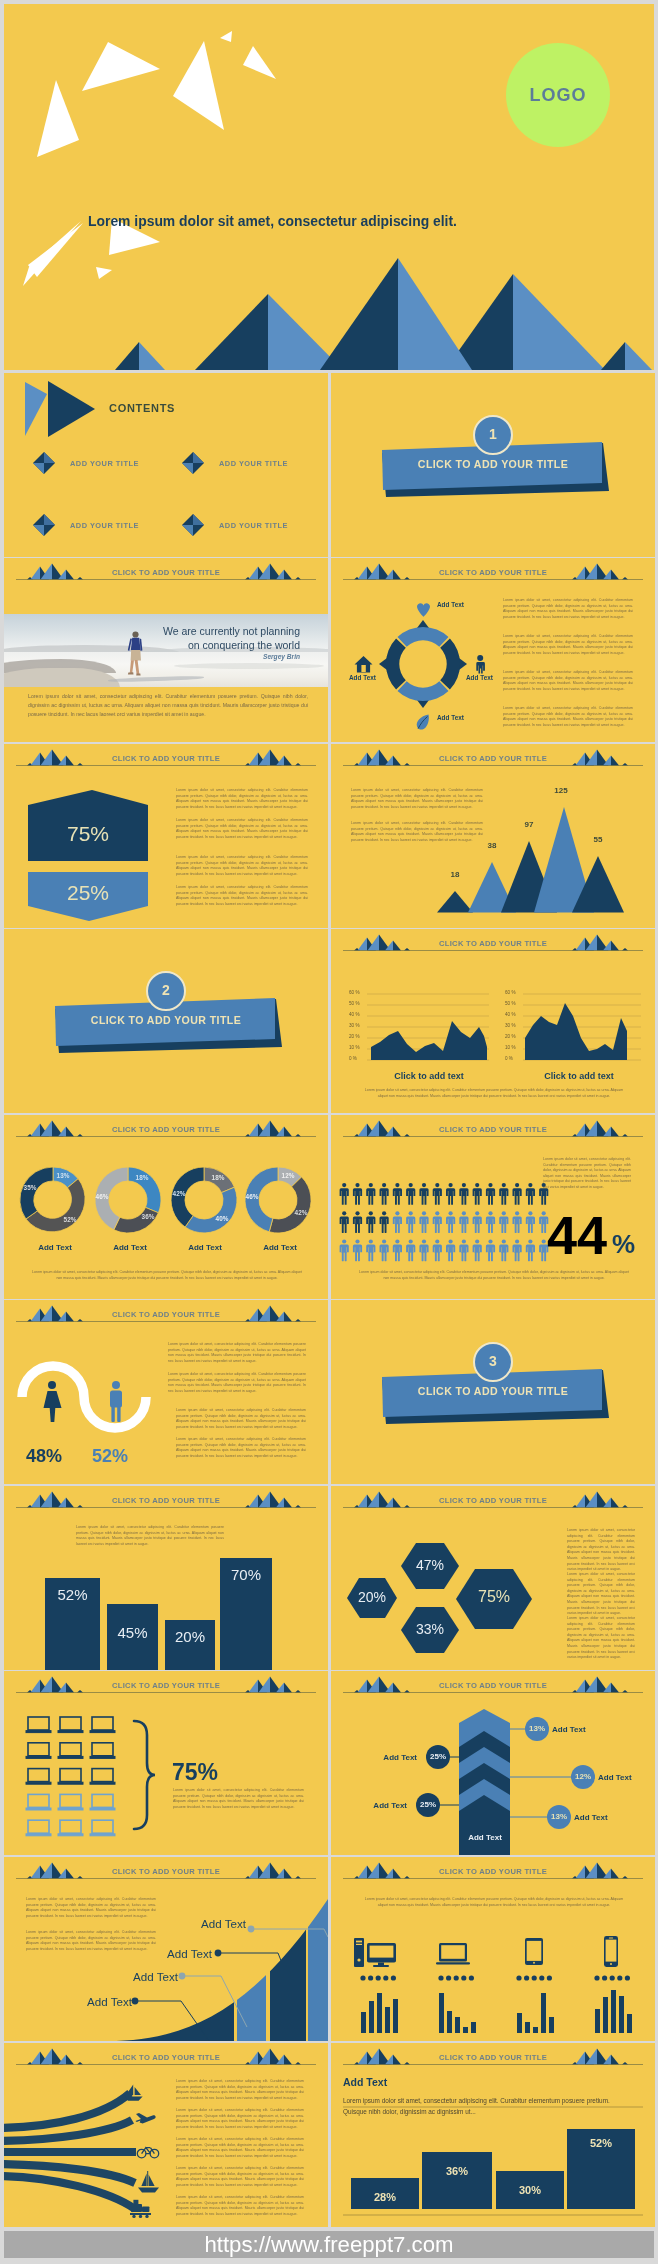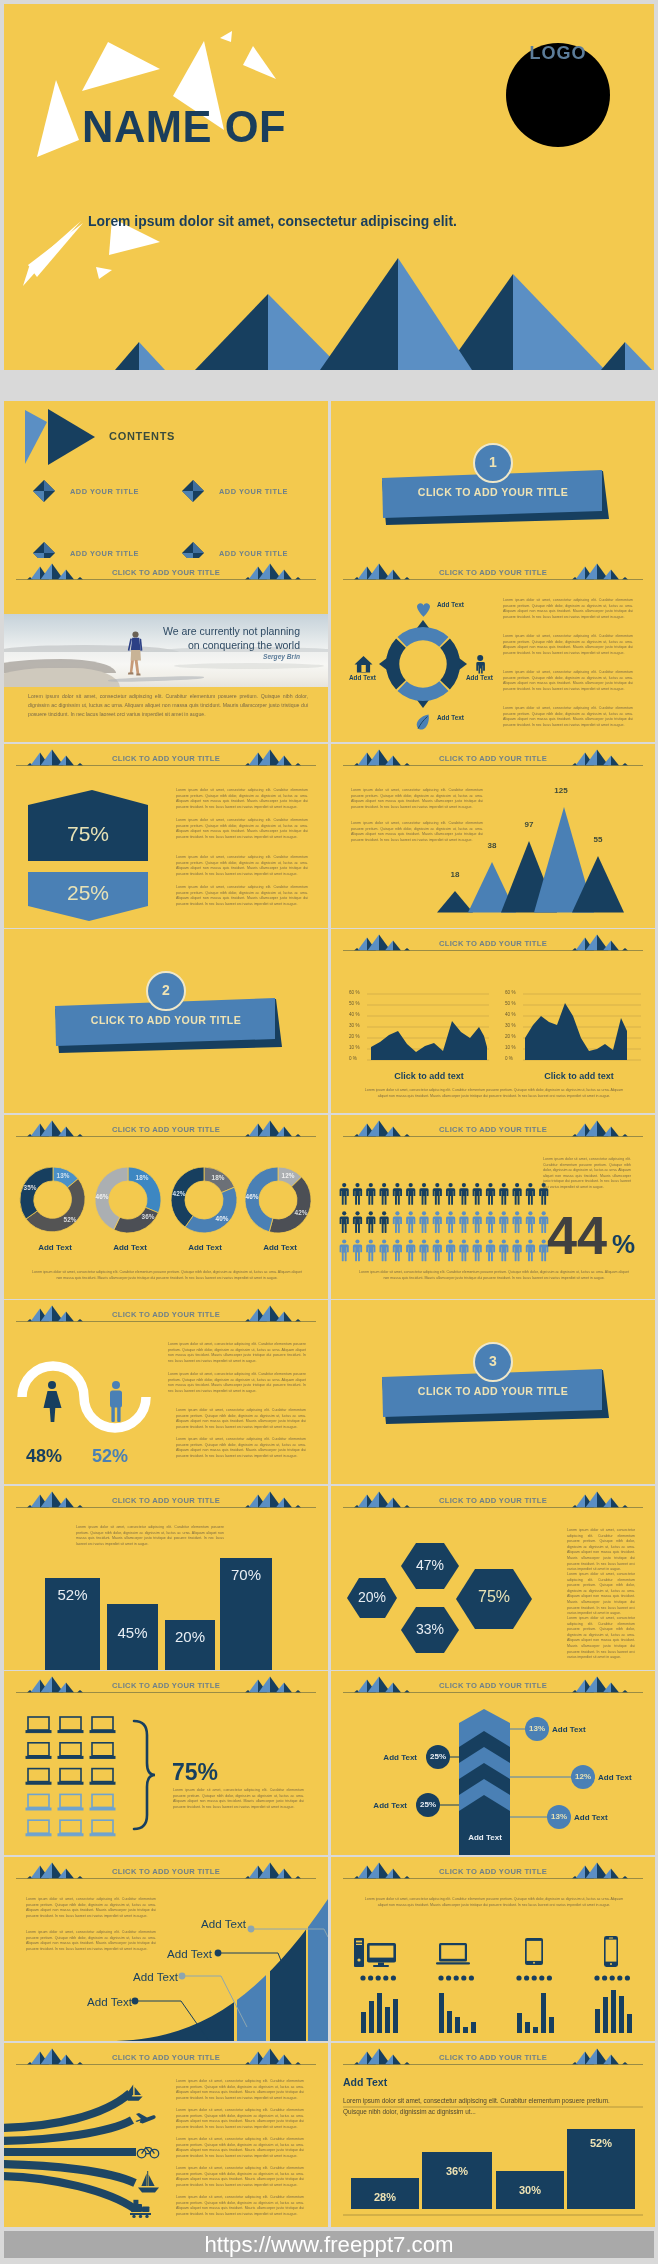--- a/index.html
+++ b/index.html
@@ -9,25 +9,25 @@
   .footer{position:absolute;left:4px;top:2231px;width:650px;height:27px;background:#A9A9A9;
     color:#ffffff;font-size:22.2px;display:flex;align-items:center;justify-content:center;}
   svg{display:block;}
   .sv{position:absolute;left:0;top:0;}
   .hero-title-l1,.hero-title-l2{position:absolute;left:78px;color:#1A3E5C;
     font-weight:bold;font-size:43.5px;letter-spacing:0.5px;line-height:1;}
   .hero-title-l1{top:102px;}
   .hero-title-l2{top:157px;}
   .hero-sub{position:absolute;left:84px;top:209px;color:#1A3E5C;font-weight:bold;font-size:13.9px;letter-spacing:0;}
   .hero-logo{position:absolute;left:502px;top:39px;width:104px;height:104px;border-radius:50%;
-    background:#000000;display:flex;justify-content:center;}
+    background:#bef264;display:flex;align-items:center;justify-content:center;}
   .hero-logo span{color:#5C7C99;font-weight:bold;font-size:18px;letter-spacing:1px;}
   .s{position:absolute;background:#F3C94E;overflow:hidden;width:324px;height:184px;}
   .c0{left:4px;} .c1{left:331px;}
-  .r0{top:373px;margin-top:28px;} .r1{top:558px;} .r2{top:744px;} .r3{top:929px;} .r4{top:1115px;}
+  .r0{top:373px;} .r1{top:558px;} .r2{top:744px;} .r3{top:929px;} .r4{top:1115px;}
   .r5{top:1300px;} .r6{top:1486px;} .r7{top:1671px;} .r8{top:1857px;} .r9{top:2043px;}
   .hd{position:absolute;left:0;top:0;width:324px;height:30px;}
   .hd .ttl{position:absolute;left:0;top:10px;width:324px;text-align:center;color:#6E8089;
     font-weight:bold;font-size:7.6px;letter-spacing:.3px;}
   .body-txt{color:#7E6C42;font-size:3.55px;line-height:1.58;text-align:justify;position:absolute;}
   .sbv{position:absolute;text-align:center;color:#EFE3B4;font-weight:bold;font-size:11px;}
   .co{position:absolute;text-align:right;color:#173F5F;font-size:11.6px;}
   .cbadge{position:absolute;width:26px;text-align:center;font-weight:bold;font-size:8px;}
   .cflbl{position:absolute;color:#173F5F;font-weight:bold;font-size:8px;}
   .cbv{position:absolute;text-align:center;color:#E8EEF4;font-size:15px;}
@@ -82,21 +82,20 @@
         <polygon points="264,290 191,366 264,366" fill="#173F5F"></polygon>
         <polygon points="264,290 339,366 264,366" fill="#5B8FC4"></polygon>
         <polygon points="509,270 441,366 509,366" fill="#173F5F"></polygon>
         <polygon points="509,270 601,366 509,366" fill="#5B8FC4"></polygon>
         <polygon points="394,254 316,366 394,366" fill="#173F5F"></polygon>
         <polygon points="394,254 468,366 394,366" fill="#5B8FC4"></polygon>
         <polygon points="621,338 597,366 621,366" fill="#173F5F"></polygon>
         <polygon points="621,338 648,366 621,366" fill="#5B8FC4"></polygon>
       </g>
     </svg>
-    <div class="hero-title-l1">NAME OF</div>
     <div class="hero-sub">Lorem ipsum dolor sit amet, consectetur adipiscing elit.</div>
     <div class="hero-logo">
       <span>LOGO</span>
     </div>
   </div>
 
   <div class="s c0 r0">
     <svg class="sv" width="324" height="184" viewBox="0 0 324 184">
       <polygon points="21,9 43,21 21,63" fill="#5B8FC4"></polygon>
       <polygon points="44,8 91,36 44,64" fill="#173F5F"></polygon>
@@ -437,21 +436,21 @@
           <use href="#pg" x="115" y="94.4" fill="#5B8FC4"></use>
           <use href="#pg" x="128.3" y="94.4" fill="#5B8FC4"></use>
           <use href="#pg" x="141.6" y="94.4" fill="#5B8FC4"></use>
           <use href="#pg" x="154.9" y="94.4" fill="#5B8FC4"></use>
           <use href="#pg" x="168.20000000000002" y="94.4" fill="#5B8FC4"></use>
           <use href="#pg" x="181.5" y="94.4" fill="#5B8FC4"></use>
           <use href="#pg" x="194.8" y="94.4" fill="#5B8FC4"></use>
           <use href="#pg" x="208.1" y="94.4" fill="#5B8FC4"></use>
         </g>
     </svg>
-    <div style="position:absolute;left:216px;top:93px;color:#404040;font-weight:bold;font-size:54px;letter-spacing:0px;line-height:1;text-align:right;">44</div>
+    <div style="position:absolute;left:216px;top:93px;color:#000000;font-weight:bold;font-size:54px;letter-spacing:0px;line-height:1;text-align:right;">44</div>
     <div style="position:absolute;left:281px;top:116px;color:#173F5F;font-weight:bold;font-size:26px;line-height:1;">%</div>
     <div class="body-txt" style="left:212px;top:42px;width:88px;">Lorem ipsum dolor sit amet, consectetur adipiscing elit. Curabitur elementum posuere pretium. Quisque nibh dolor, dignissim ac dignissim ut, luctus ac urna. Aliquam aliquet non massa quis tincidunt. Mauris ullamcorper justo tristique dui posuere tincidunt. In nec lacus laoreet orci varius imperdiet sit amet in augue.</div>
     <div class="body-txt" style="left:28px;top:155px;width:270px;text-align:center;">Lorem ipsum dolor sit amet, consectetur adipiscing elit. Curabitur elementum posuere pretium. Quisque nibh dolor, dignissim ac dignissim ut, luctus ac urna. Aliquam aliquet non massa quis tincidunt. Mauris ullamcorper justo tristique dui posuere tincidunt. In nec lacus laoreet orci varius imperdiet sit amet in augue.</div>
   </div>
 
   <div class="s c0 r5">
     <div class="hd">
       <svg class="sv" width="324" height="30" viewBox="0 0 324 30">
         <use href="#mtn-row" x="25" y="0"></use>
         <use href="#mtn-row" x="243" y="0"></use>

